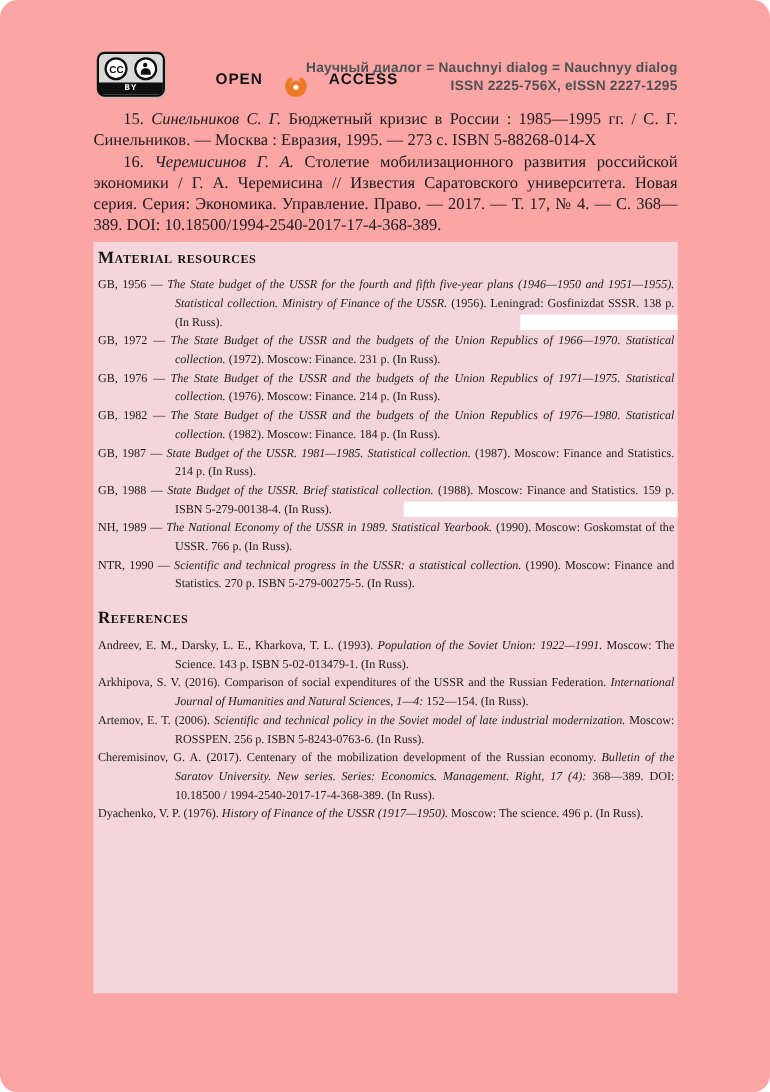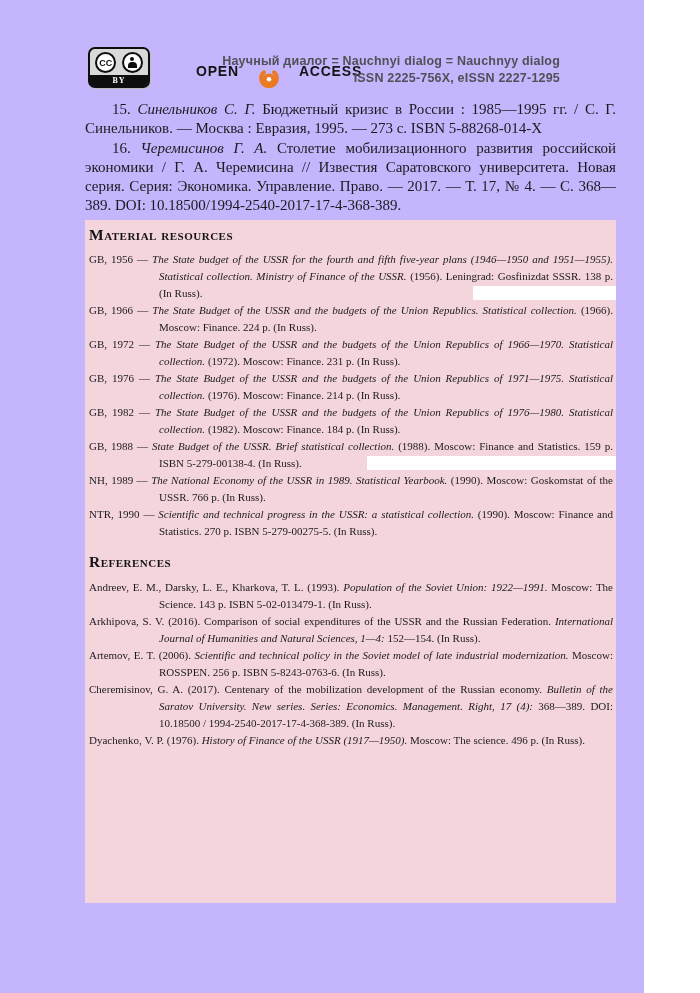--- a/index.html
+++ b/index.html
@@ -1,30 +1,30 @@
 <!DOCTYPE html>
 <html><head>
 <meta charset="utf-8">
 <style>
   html,body{margin:0;padding:0;background:#ffffff;}
-  .page{position:relative;width:644px;height:993px;background:#c4b5fd;overflow:hidden;
-        font-family:"Liberation Serif",serif;color:#1b1b1d;}
+  .page{position:relative;width:700px;height:993px;background:#fca5a5;overflow:hidden;
+        font-family:"Liberation Serif",serif;color:#1b1b1d;border-radius:16px;}
 
   
   .cc-badge{position:absolute;left:88px;top:47px;width:62px;height:41px;background:#d9d9d9;
             border:2px solid #0e0e0e;border-radius:7px;box-sizing:border-box;box-shadow:1px 1px 0 #bbb;}
   .cc-row{position:absolute;top:3px;left:0;width:100%;display:flex;justify-content:space-evenly;}
   .cc-circle{width:21px;height:21px;border:2px solid #0e0e0e;border-radius:50%;background:#fff;
              box-sizing:border-box;display:flex;align-items:center;justify-content:center;
              font-family:"Liberation Sans",sans-serif;font-weight:bold;font-size:9px;color:#0e0e0e;}
   .person{position:relative;}
   .p-head{position:absolute;top:3px;left:6.5px;width:4px;height:4px;border-radius:50%;background:#0e0e0e;}
   .p-body{position:absolute;top:8px;left:4px;width:9px;height:6px;border-radius:4px 4px 0 0;background:#0e0e0e;}
   .cc-bar{position:absolute;bottom:0;left:0;width:100%;height:11px;background:#0e0e0e;color:#fff;
-          font-family:Liberation Serif, serif;font-weight:bold;font-size:8px;letter-spacing:1px;
+          font-family:Liberation Mono, monospace;font-weight:bold;font-size:8px;letter-spacing:1px;
           text-align:center;line-height:11px;border-radius:0 0 4px 4px;}
 
   .oa{position:absolute;left:196px;top:54px;height:34px;display:flex;align-items:center;gap:18px;
       font-family:"Liberation Sans",sans-serif;font-weight:bold;font-size:14px;letter-spacing:.8px;color:#141414;}
 
   .jhead{position:absolute;right:84px;top:53px;text-align:right;font-family:"Liberation Sans",sans-serif;
          font-size:12.5px;line-height:17px;color:#505156;letter-spacing:.2px;font-weight:bold;}
 
   
   .intro{position:absolute;left:85px;top:100px;width:531px;font-size:15px;line-height:19.3px;
@@ -83,24 +83,24 @@
     <p><span>15. </span><i>Синельников С. Г.</i><span> Бюджетный кризис в России : 1985—1995 гг. / С. Г. Синель­ников. — Москва : Евразия, 1995. — 273 с. ISBN 5-88268-014-X</span></p>
     <p><span>16. </span><i>Черемисинов Г. А.</i><span> Столетие мобилизационного развития российской экономи­ки / Г. А. Черемисина // Известия Саратовского университета. Новая серия. Серия: Эко­номика. Управление. Право. — 2017. — Т. 17, № 4. — С. 368—389. DOI: 10.18500/1994-2540-2017-17-4-368-389.</span></p>
   </div>
 
   <div class="hl">
     <div class="notch n1"></div>
     <div class="notch n2"></div>
 
     <h2 class="sec mat">Material resources</h2>
     <p class="entry"><span>GB, 1956 — </span><i>The State budget of the USSR for the fourth and fifth five-year plans (1946—1950 and 1951—1955). Statistical collection. Ministry of Finance of the USSR.</i><span> (1956). Leningrad: Gosfinizdat SSSR. 138 p. (In Russ).</span></p>
-    <p class="entry"><span>GB, 1966 — </span><i>The State Budget of the USSR and the budgets of the Union Republics. Statistical collection.</i><span> (1966). Moscow: Finance. 224 p. (In Russ).</span></p>
     <p class="entry"><span>GB, 1972 — </span><i>The State Budget of the USSR and the budgets of the Union Republics of 1966—1970. Statistical collection.</i><span> (1972). Moscow: Finance. 231 p. (In Russ).</span></p>
     <p class="entry"><span>GB, 1976 — </span><i>The State Budget of the USSR and the budgets of the Union Republics of 1971—1975. Statistical collection.</i><span> (1976). Moscow: Finance. 214 p. (In Russ).</span></p>
     <p class="entry"><span>GB, 1982 — </span><i>The State Budget of the USSR and the budgets of the Union Republics of 1976—1980. Statistical collection.</i><span> (1982). Moscow: Finance. 184 p. (In Russ).</span></p>
+    <p class="entry"><span>GB, 1987 — </span><i>State Budget of the USSR. 1981—1985. Statistical collection.</i><span> (1987). Moscow: Finance and Statistics. 214 p. (In Russ).</span></p>
     <p class="entry"><span>GB, 1988 — </span><i>State Budget of the USSR. Brief statistical collection.</i><span> (1988). Moscow: Finance and Statistics. 159 p. ISBN 5-279-00138-4. (In Russ).</span></p>
     <p class="entry"><span>NH, 1989 — </span><i>The National Economy of the USSR in 1989. Statistical Yearbook.</i><span> (1990). Mos­cow: Goskomstat of the USSR. 766 p. (In Russ).</span></p>
     <p class="entry"><span>NTR, 1990 — </span><i>Scientific and technical progress in the USSR: a statistical collection.</i><span> (1990). Moscow: Finance and Statistics. 270 p. ISBN 5-279-00275-5. (In Russ).</span></p>
 
     <h2 class="sec ref">References</h2>
     <p class="entry"><span>Andreev, E. M., Darsky, L. E., Kharkova, T. L. (1993). </span><i>Population of the Soviet Union: 1922—1991.</i><span> Moscow: The Science. 143 p. ISBN 5-02-013479-1. (In Russ).</span></p>
     <p class="entry"><span>Arkhipova, S. V. (2016). Comparison of social expenditures of the USSR and the Russian Federation. </span><i>International Journal of Humanities and Natural Sciences, 1—4:</i><span> 152—154. (In Russ).</span></p>
     <p class="entry"><span>Artemov, E. T. (2006). </span><i>Scientific and technical policy in the Soviet model of late industrial modernization.</i><span> Moscow: ROSSPEN. 256 p. ISBN 5-8243-0763-6. (In Russ).</span></p>
     <p class="entry"><span>Cheremisinov, G. A. (2017). Centenary of the mobilization development of the Russian econ­omy. </span><i>Bulletin of the Saratov University. New series. Series: Economics. Manage­ment. Right, 17 (4):</i><span> 368—389. DOI: 10.18500 / 1994-2540-2017-17-4-368-389. (In Russ).</span></p>
     <p class="entry"><span>Dyachenko, V. P. (1976). </span><i>History of Finance of the USSR (1917—1950).</i><span> Moscow: The sci­ence. 496 p. (In Russ).</span></p>

